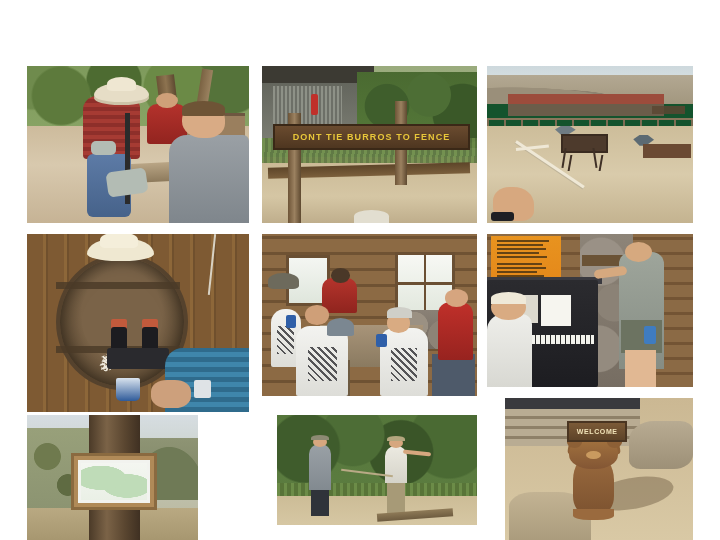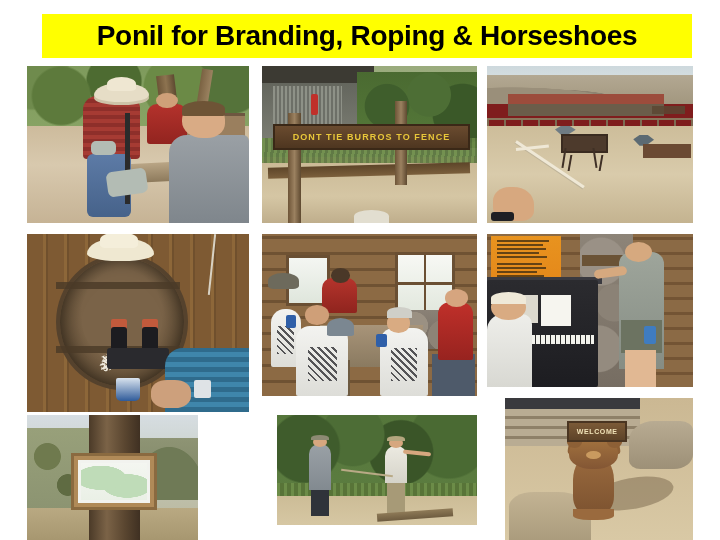--- a/index.html
+++ b/index.html
@@ -13,21 +13,21 @@
     position:absolute;left:42px;top:14px;width:650px;height:44px;
     background:#ffff00;display:flex;align-items:center;justify-content:center;
   }
   #title-text{
     font-family:"Liberation Sans",sans-serif;
     font-weight:bold;font-size:28px;color:#000000;
     letter-spacing:-0.3px;white-space:nowrap;line-height:1;
   }
 
   
-  .photo{position:absolute;overflow:hidden;background:#7f1d1d;}
+  .photo{position:absolute;overflow:hidden;background:#14532d;}
   .ph-inner{position:absolute;inset:0;}
 
   
   .sky{position:absolute;left:0;right:0;top:0;}
   .ground{position:absolute;left:0;right:0;bottom:0;}
 
   
   #p1{left:27px;top:66px;width:222px;height:157px;}
   #p1 .sky{height:42%;background:linear-gradient(#cfe0ea,#e4ecef);}
   #p1 .canopy{position:absolute;left:-4%;top:-2%;width:108%;height:52%;
@@ -323,23 +323,20 @@
      background:linear-gradient(#7b5a37,#5d4328);border:2px solid #4a3521;
      display:flex;align-items:center;justify-content:center;}
   #p9 .signw span{font-family:"Liberation Sans",sans-serif;font-weight:bold;
      font-size:7px;color:#f0e2b8;letter-spacing:.6px;}
 </style>
 </head>
 <body>
 
 <div id="slide">
 
-  <div id="title-banner">
-    <div id="title-text">Ponil for Branding, Roping &amp; Horseshoes</div>
-  </div>
 
   <div class="photo" id="p1">
     <div class="ph-inner">
       <div class="sky"></div>
       <div class="canopy"></div>
       <div class="ground"></div>
       <div class="shed"></div>
       <div class="trunk"></div>
       <div class="trunk2"></div>
       <div class="log"></div>

